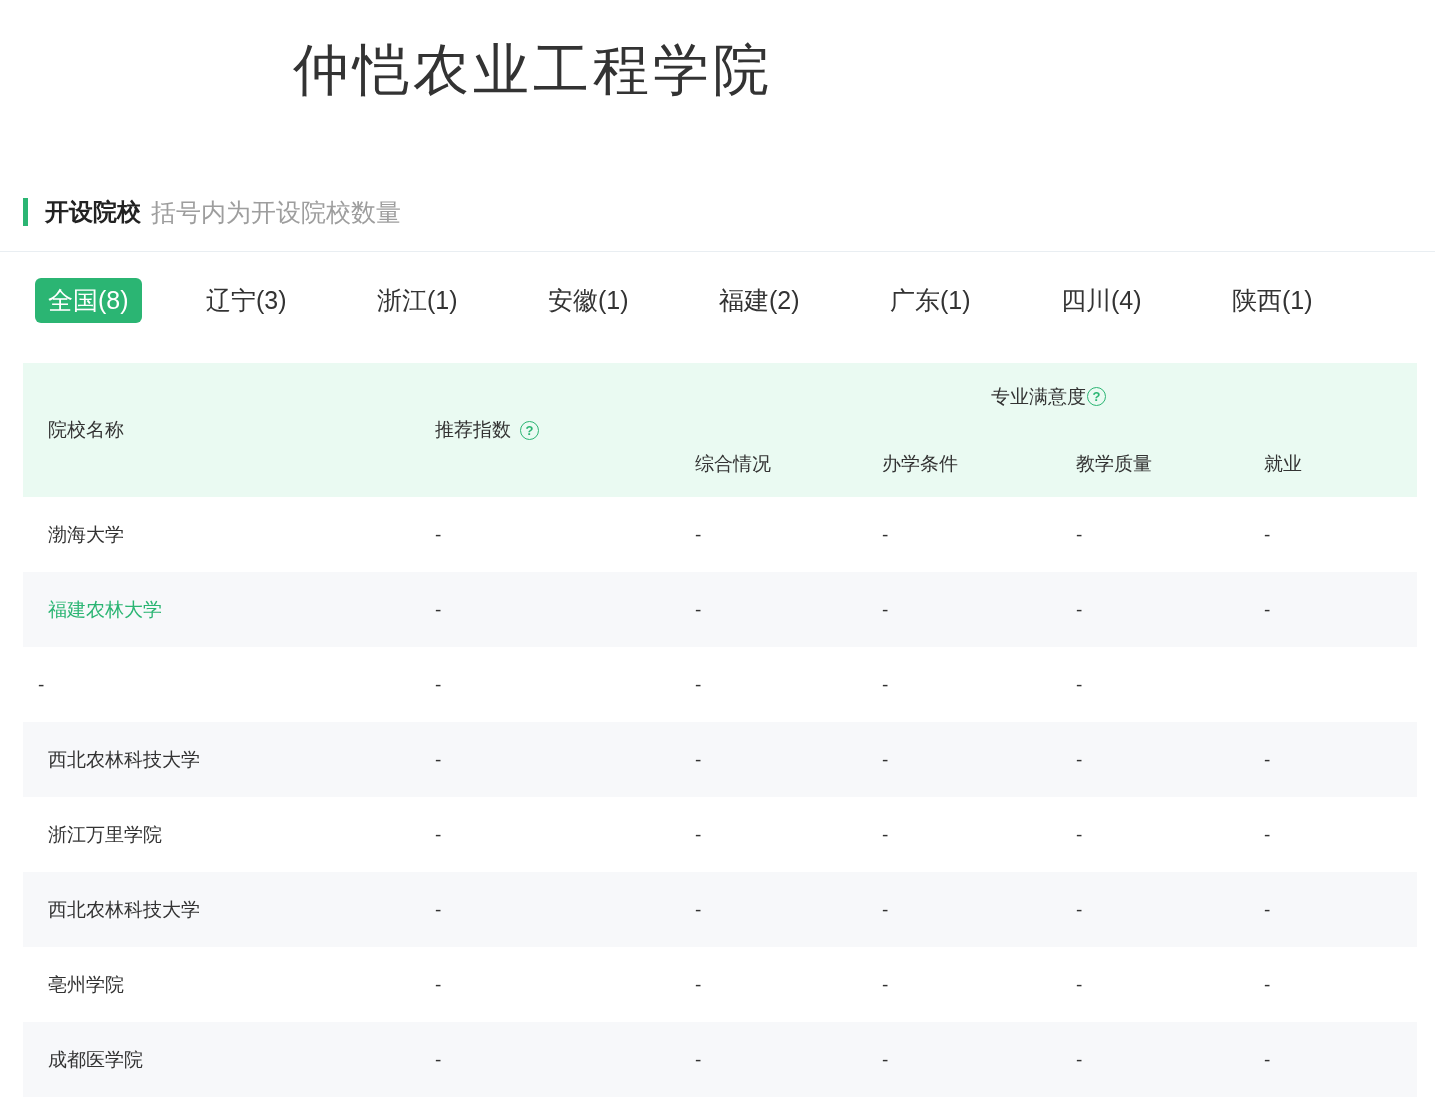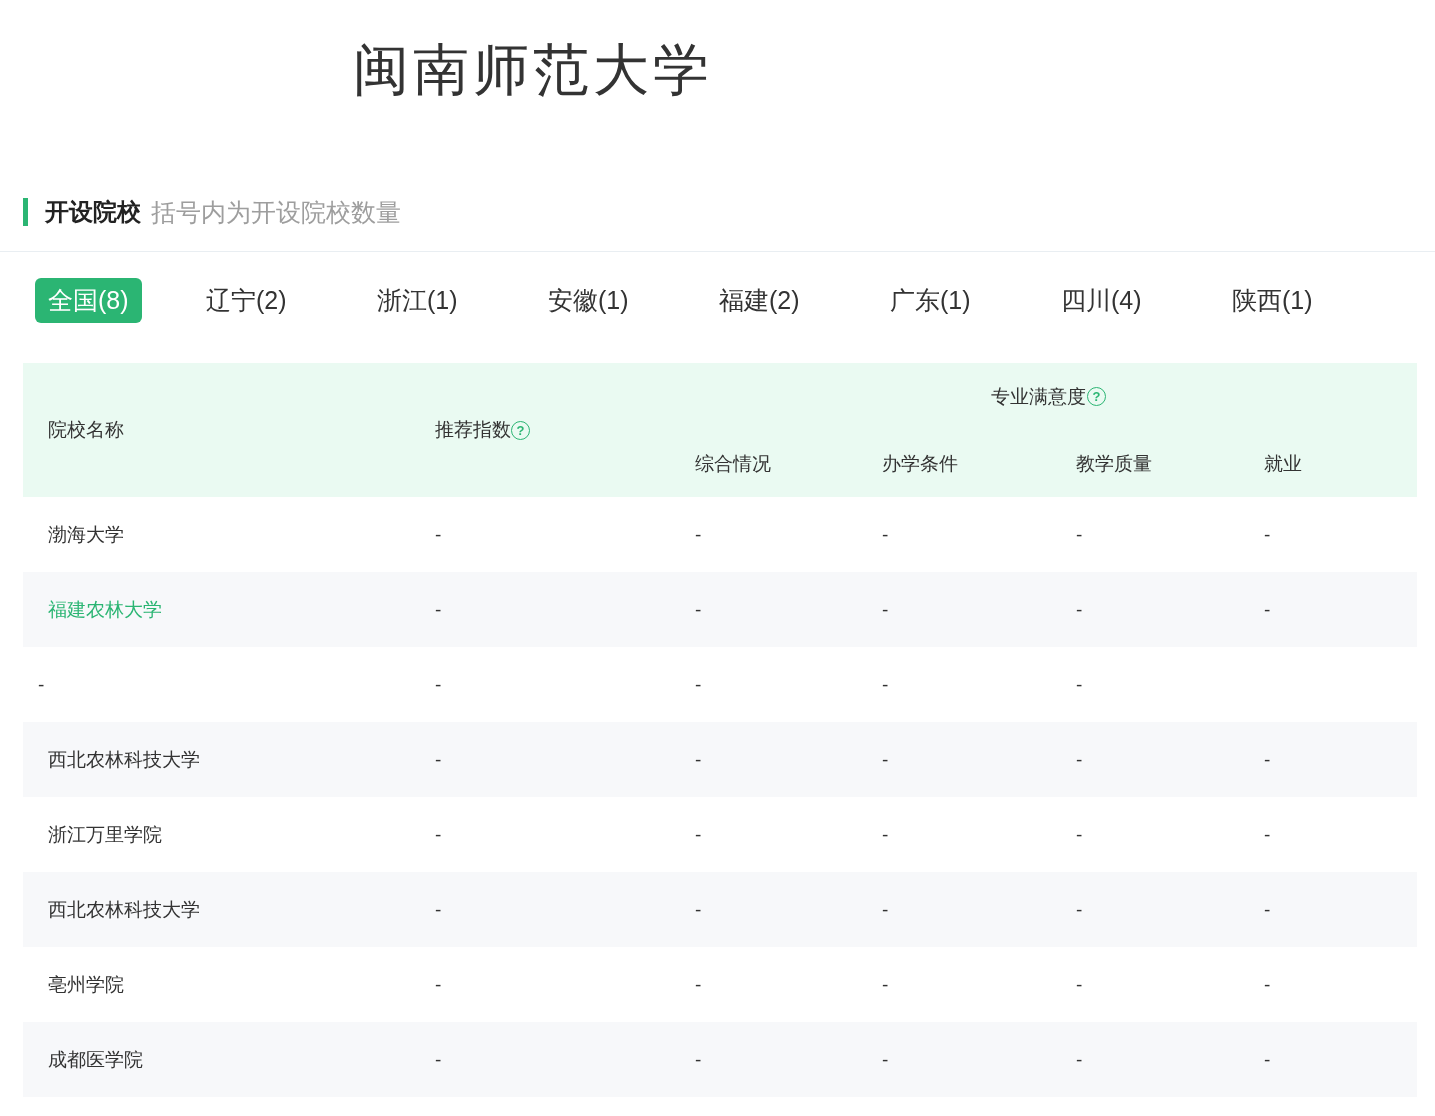--- a/index.html
+++ b/index.html
@@ -92,20 +92,21 @@
     background:var(--header-bg);
     height:134px;
   }
   .th-school{
     display:flex;align-items:center;
     padding-left:25px;
   }
   .th-rec{
     display:flex;align-items:center;
     padding-left:15px;
+    gap:9px;
   }
   .group{display:flex;flex-direction:column;}
   .group-top{
     height:67px;
     display:flex;align-items:center;justify-content:center;
     gap:1px;
   }
   .group-sub{
     height:67px;
     display:grid;
@@ -135,33 +136,33 @@
   }
   .trow:nth-child(even){background:var(--stripe);}
   .td.name{padding-left:25px;}
   .td.val{padding-left:15px;}
   .school{color:#333;}
   .school.link{color:var(--link);cursor:pointer;}
 </style>
 </head>
 <body>
 
-<h1 class="page-title">闽南师范大学</h1>
+<h1 class="page-title">仲恺农业工程学院</h1>
 
 <div class="section-header">
   <span class="accent-bar"></span>
   <span class="section-title">开设院校</span>
   <span class="section-subtitle">括号内为开设院校数量</span>
 </div>
 
 <hr class="divider">
 
 <ul class="tabs" id="tabs">
     <li class="tab active"><span class="tab-pill">全国(8)</span></li>
-    <li class="tab"><span class="tab-pill">辽宁(2)</span></li>
+    <li class="tab"><span class="tab-pill">辽宁(3)</span></li>
     <li class="tab"><span class="tab-pill">浙江(1)</span></li>
     <li class="tab"><span class="tab-pill">安徽(1)</span></li>
     <li class="tab"><span class="tab-pill">福建(2)</span></li>
     <li class="tab"><span class="tab-pill">广东(1)</span></li>
     <li class="tab"><span class="tab-pill">四川(4)</span></li>
     <li class="tab"><span class="tab-pill">陕西(1)</span></li>
   </ul>
 
 <div class="table">
   <div class="thead">

